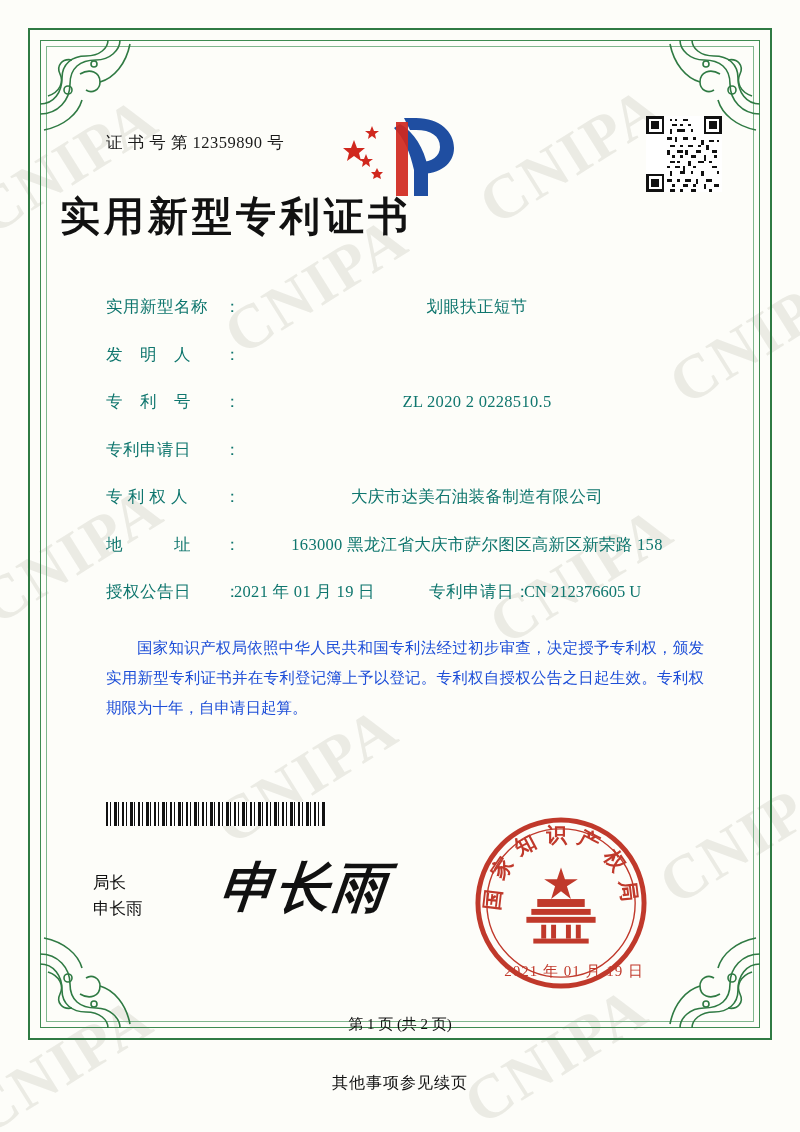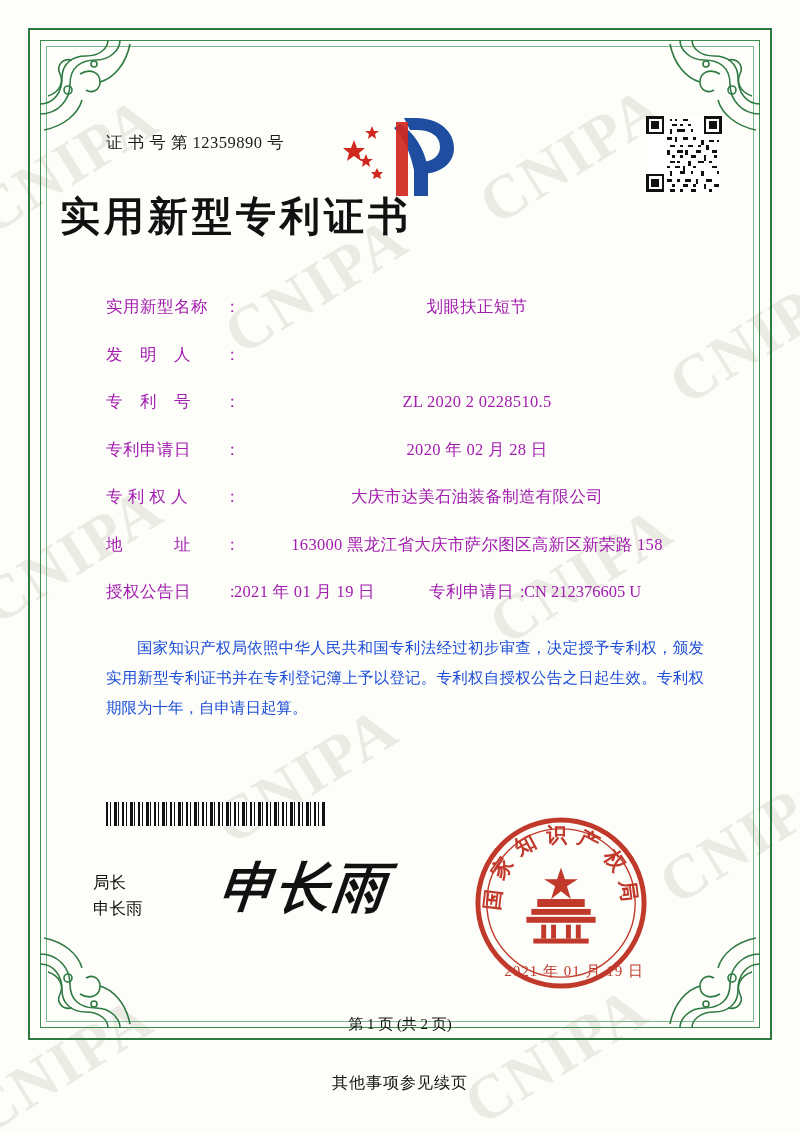--- a/index.html
+++ b/index.html
@@ -132,21 +132,21 @@
   .fields {
     margin-top: 52px;
     padding-left: 46px;
     padding-right: 20px;
   }
   .field-row {
     display: flex;
     align-items: baseline;
     margin-bottom: 25.5px;
     font-size: 16.5px;
-    color: #a21caf;
+    color: #0f766e;
   }
   .field-label {
     width: 118px;
     flex: 0 0 118px;
     letter-spacing: 0.5px;
   }
   .field-sep { width: 10px; flex: 0 0 10px; }
   .field-value {
     flex: 1 1 auto;
     letter-spacing: 0.3px;
@@ -442,21 +442,20 @@
 
       <div class="field-row">
         <span class="field-label">专　利　号</span>
         <span class="field-sep">：</span>
         <span class="field-value">ZL 2020 2 0228510.5</span>
       </div>
 
       <div class="field-row">
         <span class="field-label">专利申请日</span>
         <span class="field-sep">：</span>
-        <span class="field-value">2020 年 02 月 28 日</span>
       </div>
 
       <div class="field-row">
         <span class="field-label">专 利 权 人</span>
         <span class="field-sep">：</span>
         <span class="field-value">大庆市达美石油装备制造有限公司</span>
       </div>
 
       <div class="field-row">
         <span class="field-label">地　　　址</span>

